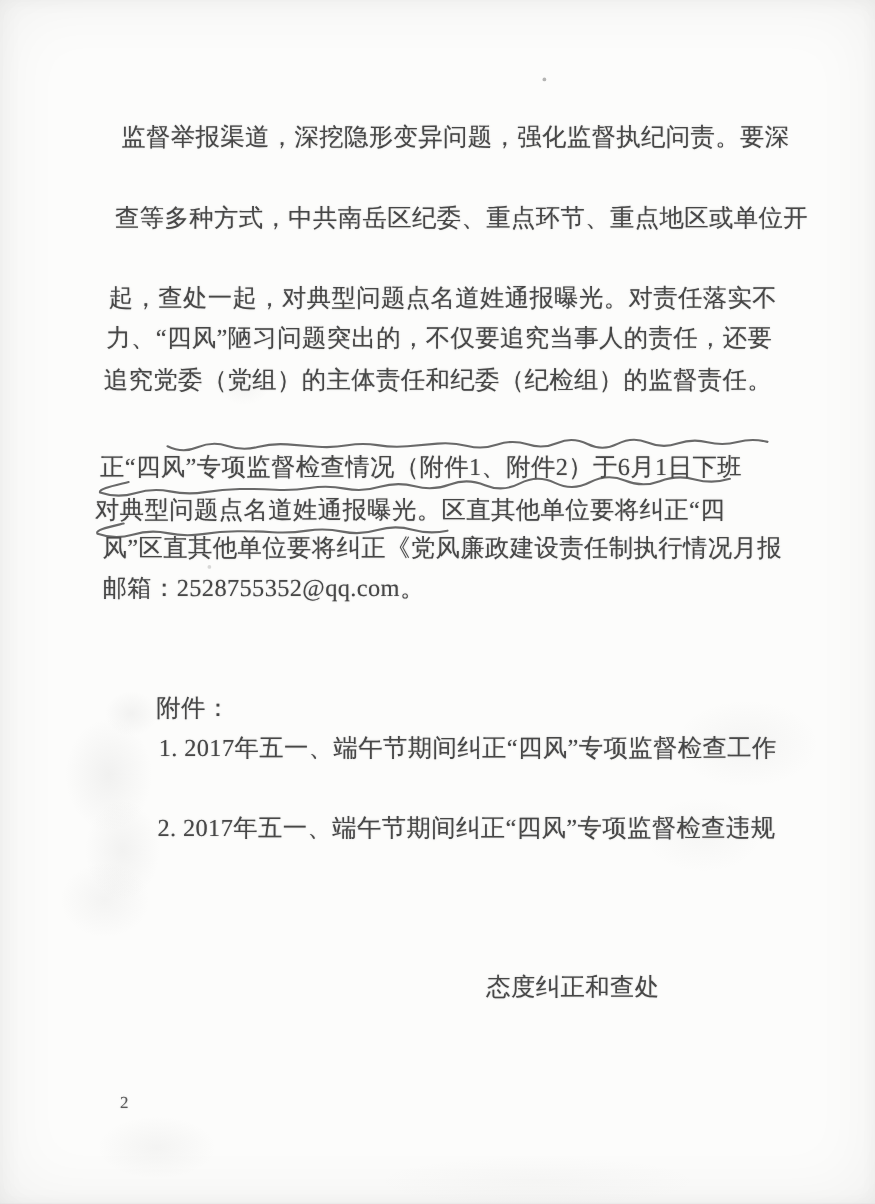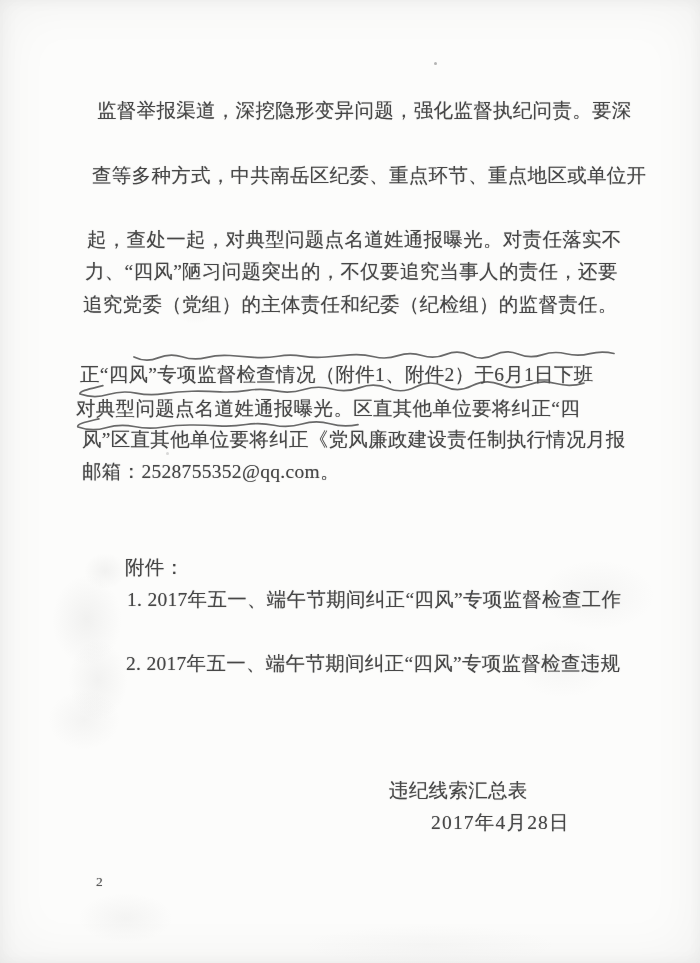--- a/index.html
+++ b/index.html
@@ -27,22 +27,21 @@
 
   <div class="ln" style="left:80px;top:359px">正“四风”专项监督检查情况（附件1、附件2）于6月1日下班</div>
   <div class="ln" style="left:76px;top:393px">对典型问题点名道姓通报曝光。区直其他单位要将纠正“四</div>
   <div class="ln" style="left:82px;top:424px">风”区直其他单位要将纠正《党风廉政建设责任制执行情况月报</div>
   <div class="ln" style="left:82px;top:456px">邮箱：2528755352@qq.com。</div>
 
   <div class="ln" style="left:125px;top:552px">附件：</div>
   <div class="ln" style="left:127px;top:584px">1. 2017年五一、端午节期间纠正“四风”专项监督检查工作</div>
   <div class="ln" style="left:126px;top:648px">2. 2017年五一、端午节期间纠正“四风”专项监督检查违规</div>
 
-  <div class="ln" style="left:389px;top:775px">违纪线索汇总表</div>
-  <div class="ln" style="left:431px;top:807px;letter-spacing:1.2px">2017年4月28日</div>
+  <div class="ln" style="left:389px;top:775px">态度纠正和查处</div>
 
   <div class="ln ln-sm" style="left:96px;top:874px">2</div>
 
   <svg class="overlay" width="700" height="963" viewBox="0 0 700 963">
     <path transform="rotate(-0.3 134 357)" d="M134,357 q12,6 24,1 t24,-1 t24,1 t24,-2 t24,2 t24,-1 t24,0 t24,1 t24,-2 t24,2 t24,-1 t24,0 t24,-1 t24,1 t24,0 t24,-1 t24,1 t24,-1 t24,0 t24,0"></path>
     <path transform="rotate(-0.9 80 394)" d="M103,386 C90,389 79,391 80,394 q14,5 28,1 t28,-1 t28,1 t28,-2 t28,1 t28,-1 t28,1 t28,-1 t28,0 t28,-1 t28,1 t28,-1 t28,0 t28,0 t28,-1 t28,1 t28,-1 t28,0"></path>
     <path transform="rotate(-0.5 78 427)" d="M99,419 C86,422 76,424 78,427 q14,5 28,1 t28,-1 t28,1 t28,-2 t28,1 t28,-1 t28,1 t28,-1 t28,0 t28,1"></path>
   </svg>
 
   <div class="smudge" style="left:52px;top:575px;width:70px;height:90px;background:radial-gradient(closest-side,rgba(110,110,110,.08),transparent)"></div>

